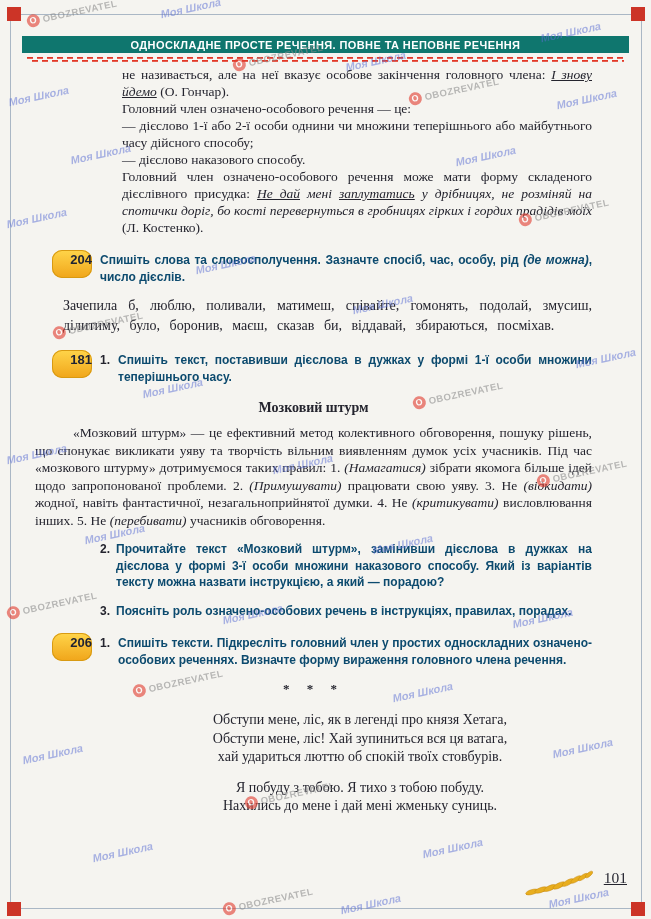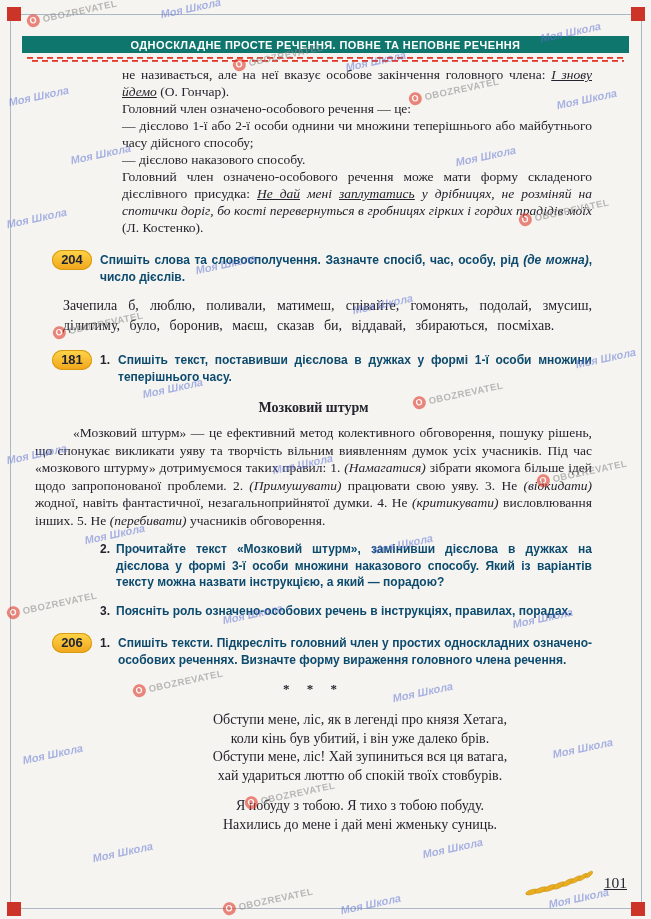--- a/index.html
+++ b/index.html
@@ -17,35 +17,35 @@
                      repeating-linear-gradient(90deg,#e23726 0 6px,transparent 6px 10px);
     background-size:100% 1.8px,100% 1.8px;background-position:0 0,5px 100%;background-repeat:no-repeat,no-repeat;}
 
   .content{position:absolute;left:35px;top:66px;width:557px;z-index:3;}
   .theory{margin-left:87px;font-size:13.5px;line-height:17px;text-align:justify;}
   .theory p{margin:0;}
   .i{font-style:italic}
   .iu{font-style:italic;text-decoration:underline}
 
   .ex-row{display:flex;align-items:flex-start;gap:8px;margin-top:14px;}
-  .badge{flex:0 0 auto;width:40px;height:20px;margin-left:17px;border-radius:10px;
+  .badge{flex:0 0 auto;width:40px;height:28px;margin-left:17px;border-radius:10px;
          background:linear-gradient(180deg,#ffd54a,#f0a51a);box-shadow:inset 0 0 0 1px #d89a12;
-         color:#1d2233;font:bold 13px/20px "Liberation Sans",sans-serif;text-align:center;}
+         color:#1d2233;font:bold 13px/20px "Liberation Sans",sans-serif;text-align:right;}
   .task{font:bold 12px/16.5px "Liberation Sans",sans-serif;color:#0c4a6e;text-align:justify;padding-top:2px;}
   .subnum{flex:0 0 auto;font:bold 12px/16.5px "Liberation Sans",sans-serif;padding-top:2px;}
 
   .words{margin:11px 0 0 28px;font-size:14px;line-height:20px;text-align:justify;word-spacing:6px;}
   .center-head{text-align:center;font-weight:bold;font-size:14px;margin:15px 0 8px;}
   .body-just{font-size:13.5px;line-height:17.5px;text-align:justify;text-indent:38px;margin:0;}
   .sub-row{display:flex;gap:6px;margin:10px 0 0 65px;}
   .separator{text-align:center;font-weight:bold;font-size:13px;letter-spacing:7px;margin-top:13px;}
   .poem{margin:14px 0 0 93px;font-size:14px;line-height:18.5px;text-align:center;}
   .stanza-gap{height:12px;}
 
-  .footer{position:absolute;right:24px;bottom:22px;display:flex;align-items:center;gap:9px;z-index:4;text-decoration:underline;}
+  .footer{position:absolute;right:24px;bottom:22px;display:flex;gap:9px;z-index:4;text-decoration:underline;}
   .pagenum{font-size:15.5px;color:#2a2a35;}
 
   .wm-layer{position:absolute;inset:0;z-index:6;pointer-events:none;}
   .wm{position:absolute;white-space:nowrap;transform:rotate(-12deg);}
   .wm-school{color:#5b6fd4;opacity:.5;font:bold italic 11px "Liberation Sans",sans-serif;}
   .wm-oboz{display:flex;align-items:center;gap:3px;color:#8d8d8d;opacity:.6;
            font:bold 9.5px "Liberation Sans",sans-serif;letter-spacing:.5px;}
   .wm-oboz .dot{width:13px;height:13px;border-radius:50%;background:#e23b2e;color:#fff;
                 font:bold 9px/13px "Liberation Sans",sans-serif;text-align:center;}
 </style>
@@ -102,21 +102,20 @@
     <div class="ex-row">
       <span class="badge">206</span>
       <span class="subnum">1.</span>
       <div class="task">Спишіть тексти. Підкресліть головний член у простих односкладних означено-особових реченнях. Визначте форму вираження головного члена речення.</div>
     </div>
 
     <div class="separator">* * *</div>
 
     <div class="poem">
       <div>Обступи мене, ліс, як в легенді про князя Хетага,</div>
-      <div>коли кінь був убитий, і він уже далеко брів.</div>
       <div>Обступи мене, ліс! Хай зупиниться вся ця ватага,</div>
       <div>хай удариться люттю об спокій твоїх стовбурів.</div>
       <div class="stanza-gap"></div>
       <div>Я побуду з тобою. Я тихо з тобою побуду.</div>
       <div>Нахились до мене і дай мені жменьку суниць.</div>
     </div>
 
   </div>
 
   <div class="footer">

